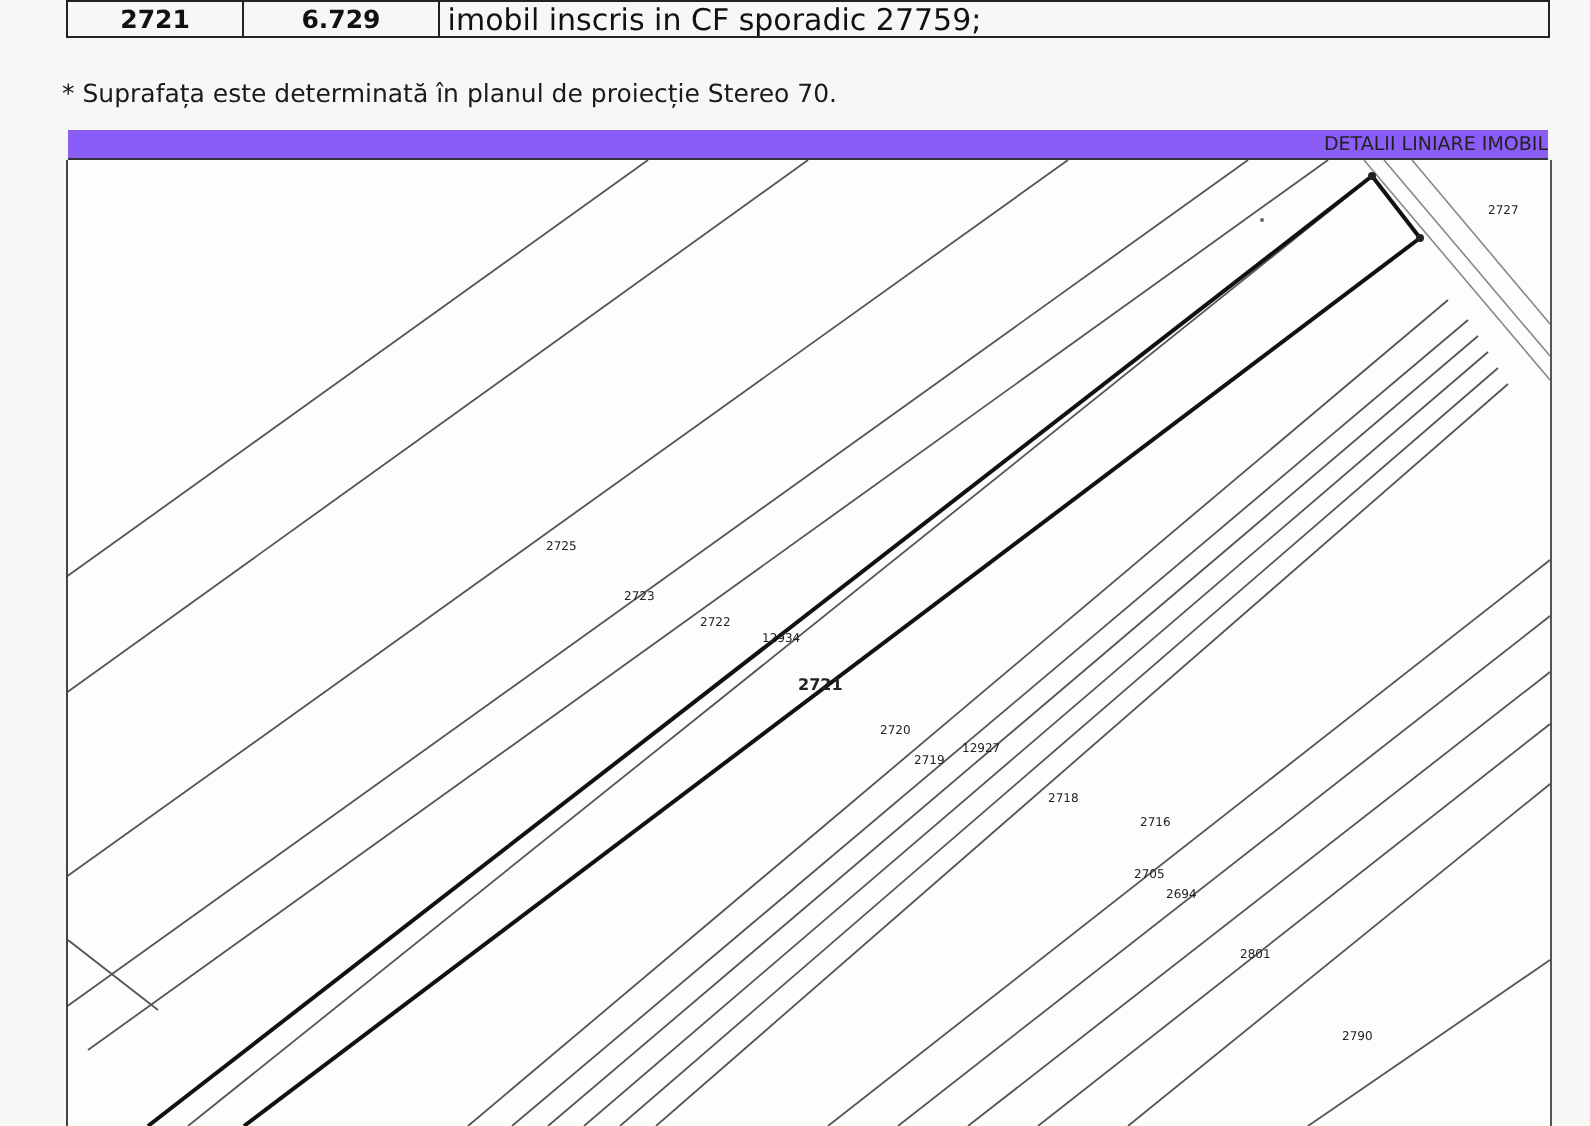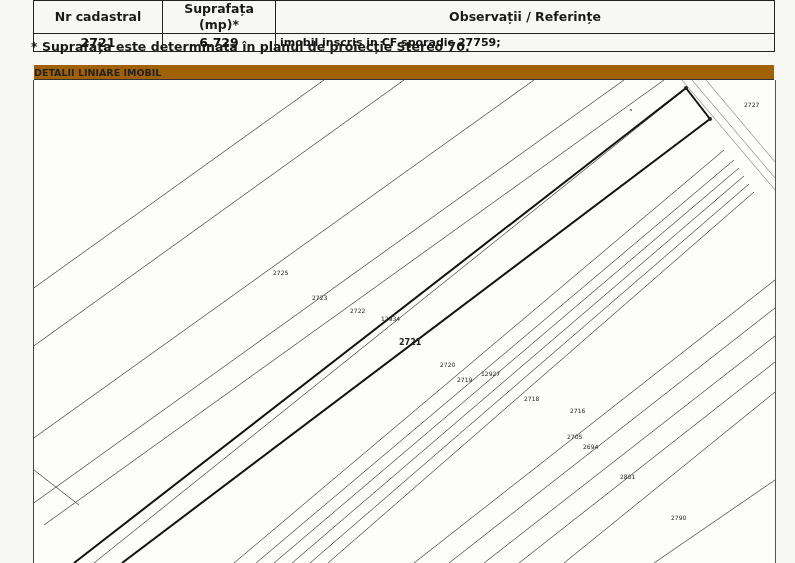--- a/index.html
+++ b/index.html
@@ -11,47 +11,42 @@
   }
   .cad-table {
     position:absolute; left:33px; top:0px; width:742px;
     border-collapse:collapse; font-size:12px;
   }
   .cad-table td, .cad-table th {
     border:1.5px solid #222; padding:0 4px; height:17px; line-height:16px;
   }
   .cad-table th { font-weight:bold; text-align:center; color:#1a1a1a; font-size:12.5px; }
   .cad-table td.c { text-align:center; font-weight:bold; font-size:12.5px; }
-  .cad-table td.obs { font-size:11px; font-weight:bold; }
+  .cad-table td.obs { font-size:15px; font-weight:normal; }
   .footnote {
-    position:absolute; left:31px; top:39px; font-size:12.5px; font-weight:bold; color:#1a1a1a;
+    position:absolute; left:31px; top:39px; font-size:12.5px; font-weight:normal; color:#1a1a1a;
   }
   .map-header {
     position:absolute; left:34px; top:65px; width:740px; height:14px;
-    background:#a16207; border-bottom:1.5px solid #333;
-    text-align:left; font-size:9.5px; font-weight:bold; line-height:15px; color:#222;
+    background:#8b5cf6; border-bottom:1.5px solid #333;
+    text-align:right; font-size:9.5px; font-weight:normal; line-height:15px; color:#222;
   }
   .map-frame {
     position:absolute; left:33px; top:80px; width:741px; height:483px;
     background:#fdfdfc; border-left:1.5px solid #444; border-right:1.5px solid #555;
     overflow:hidden;
   }
   .map-frame svg { position:absolute; left:0; top:0; }
   .lbl { font-family:"DejaVu Sans", sans-serif; fill:#222; }
 </style>
 </head>
 <body>
 
 <table class="cad-table">
   <tbody>
-      <tr>
-    <th style="width:120px">Nr cadastral</th>
-    <th style="width:104px">Suprafața (mp)*</th>
-    <th>Observații / Referințe</th>
-  </tr>
   <tr>
     <td class="c">2721</td>
     <td class="c">6.729</td>
     <td class="obs">imobil inscris in CF sporadic 27759;</td>
   </tr>
 </tbody>
   </table>
 
 <div class="footnote">* Suprafața este determinată în planul de proiecție Stereo 70.</div>
 

